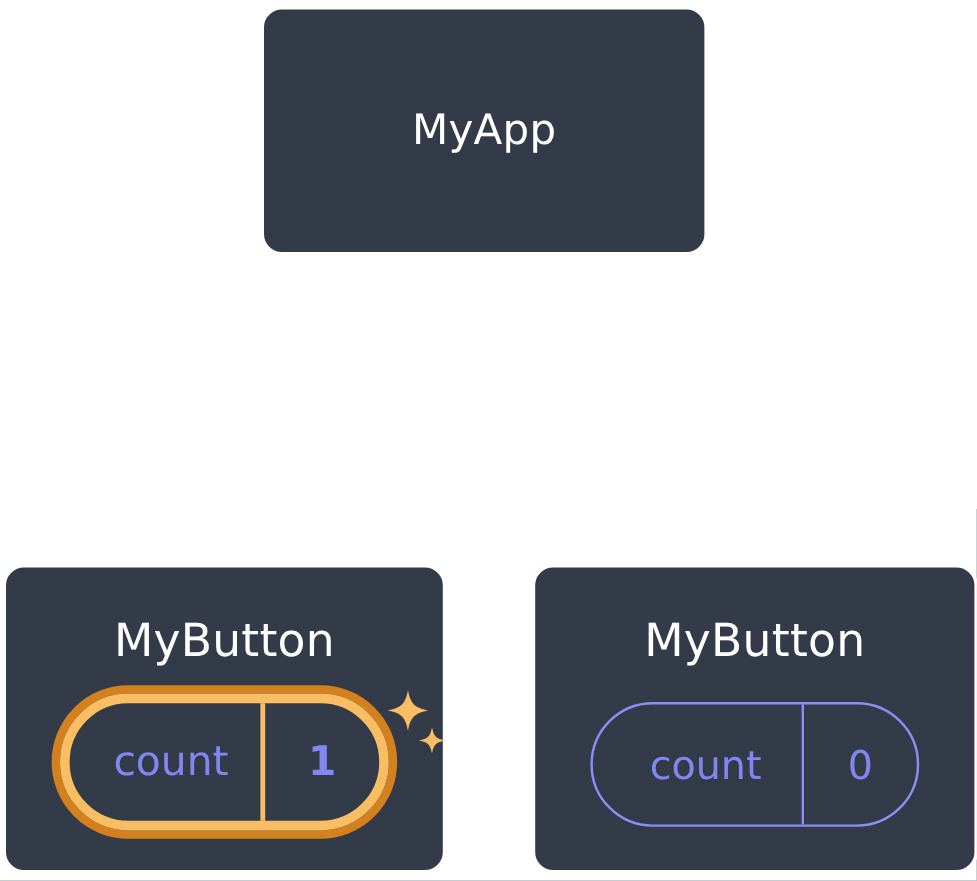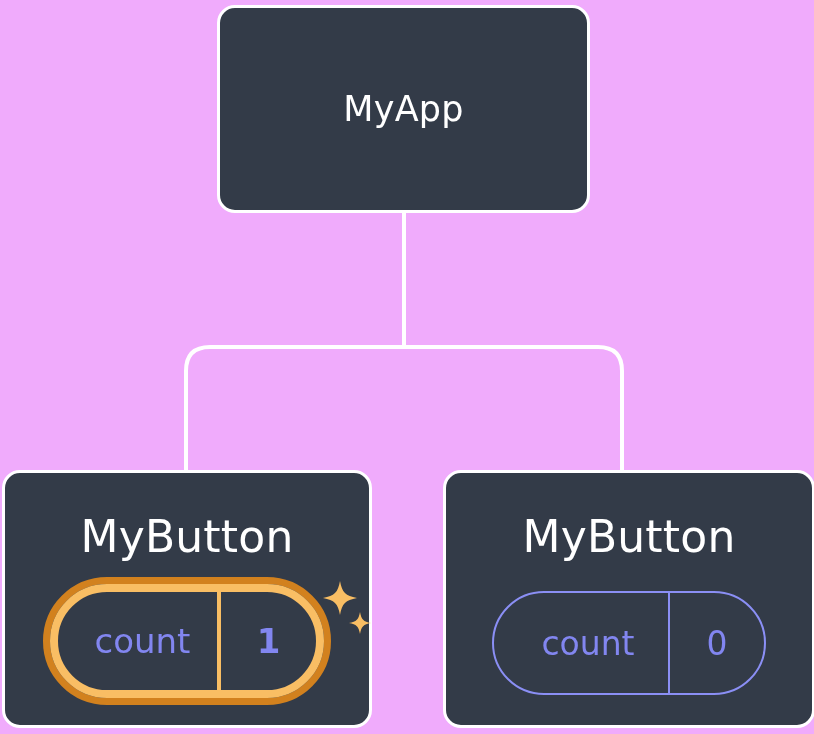--- a/index.html
+++ b/index.html
@@ -11,21 +11,21 @@
     width: 814px;
     height: 734px;
     background: #4c676f;
     font-family: "DejaVu Sans", "Liberation Sans", sans-serif;
     overflow: hidden;
   }
   #stage {
     position: relative;
     width: 814px;
     height: 734px;
-    background: #f0abfc;
+    background: #ffffff;
   }
 
   
   #connectors {
     position: absolute;
     left: 0;
     top: 0;
     width: 814px;
     height: 734px;
     pointer-events: none;
@@ -59,21 +59,21 @@
   .node-child-right {
     left: 443px;
     top: 470px;
     width: 372px;
     height: 258px;
     padding-top: 42px;
   }
 
   .node-title {
     color: #ffffff;
-    font-size: 44px;
+    font-size: 38px;
     font-weight: 400;
     letter-spacing: 0.2px;
     line-height: 1;
     white-space: nowrap;
   }
   .node-root .node-title {
     font-size: 35px;
   }
 
   

